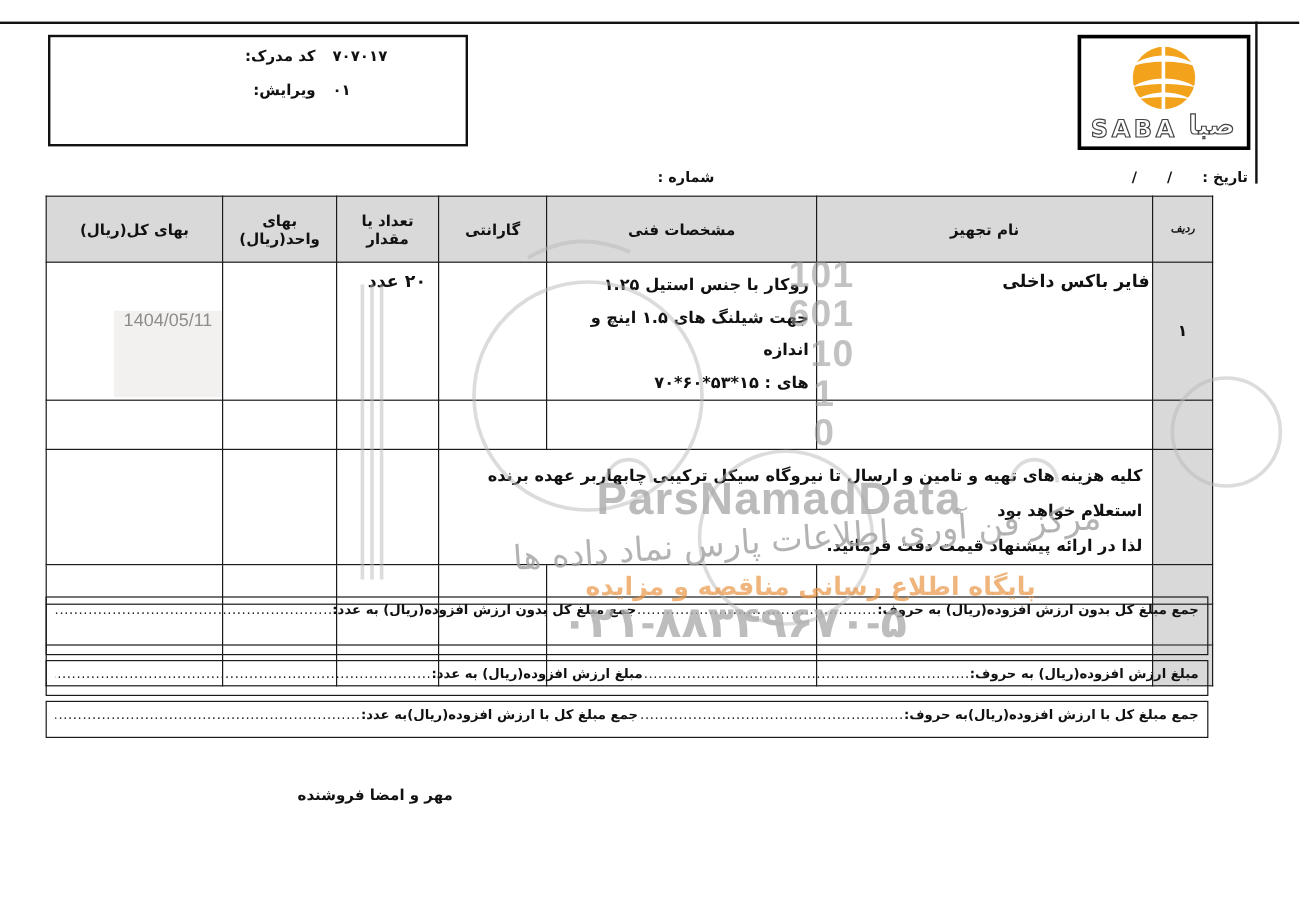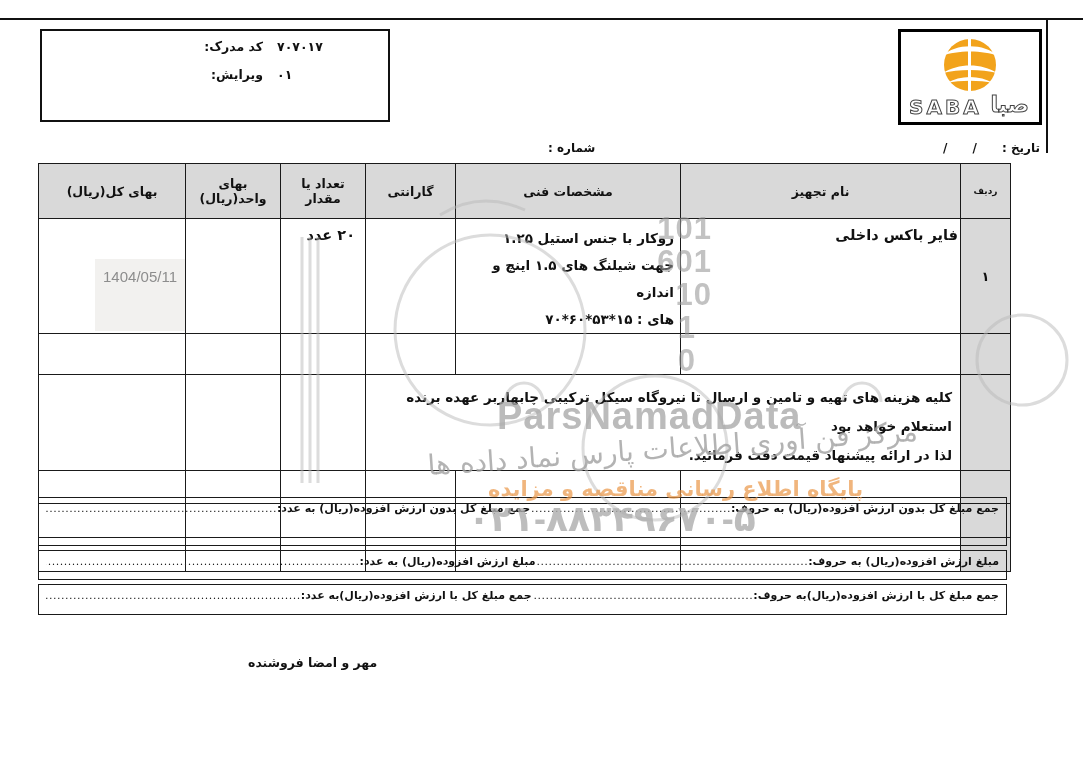--- a/index.html
+++ b/index.html
@@ -29,29 +29,29 @@
 
   
   #date-label{right:43px;top:141px;font-size:12px;font-weight:700;direction:rtl;white-space:pre;}
   #number-label{left:548px;top:141px;font-size:12px;font-weight:700;direction:rtl;}
 
   
   #table-wrap{left:38px;top:163px;}
   table{border-collapse:collapse;table-layout:fixed;width:972px;direction:rtl;}
   td,th{border:1.5px solid #1a1a1a;padding:12px;vertical-align:top;overflow:hidden;}
   th{background:#d9d9d9;font-size:12.5px;font-weight:700;text-align:center;vertical-align:middle;}
-  th.th-idx{font-size:9px;}
+  th.th-idx{font-size:9px;font-style:italic;}
   td.idx-cell{background:#d9d9d9;text-align:center;vertical-align:middle;font-size:13px;font-weight:700;}
   td.name-cell{font-size:14.5px;font-weight:700;text-align:right;padding:8px 2px 0 0;}
   td.spec-cell{font-size:13.5px;font-weight:700;text-align:right;padding:6px 6px 0 2px;line-height:27px;}
   td.qty-cell{font-size:14.5px;font-weight:700;text-align:right;padding:8px 10px 0 0;}
   td.note-cell{font-size:13.5px;font-weight:700;text-align:right;padding:8px 8px 0 4px;line-height:29px;}
 
   
-  .stamp{position:absolute;width:90px;height:72px;background:#f2f1ef;color:#8d8d8d;font-size:15px;text-align:center;padding-top:9px;box-sizing:border-box;z-index:7;font-family:"Liberation Sans","DejaVu Sans",sans-serif;}
+  .stamp{position:absolute;width:90px;height:72px;background:#f2f1ef;color:#8d8d8d;font-size:15px;text-align:center;box-sizing:border-box;z-index:7;font-family:"Liberation Sans","DejaVu Sans",sans-serif;}
   #stamp-1{left:95px;top:259px;}
   #stamp-2{left:185px;top:259px;border-left:1px solid #e4e2df;}
 
   
   .sum-box{left:38px;width:969px;border:1.6px solid #1a1a1a;box-sizing:border-box;direction:rtl;display:flex;align-items:flex-start;padding:4px 7px 0 7px;font-size:11px;font-weight:700;}
   #sum-box-1{top:497px;height:49px;}
   #sum-box-2{top:550px;height:30px;}
   #sum-box-3{top:584px;height:31px;}
   .sum-label{white-space:nowrap;}
   .leader{flex:1 1 0;overflow:hidden;white-space:nowrap;font-weight:400;letter-spacing:.5px;color:#222;}

